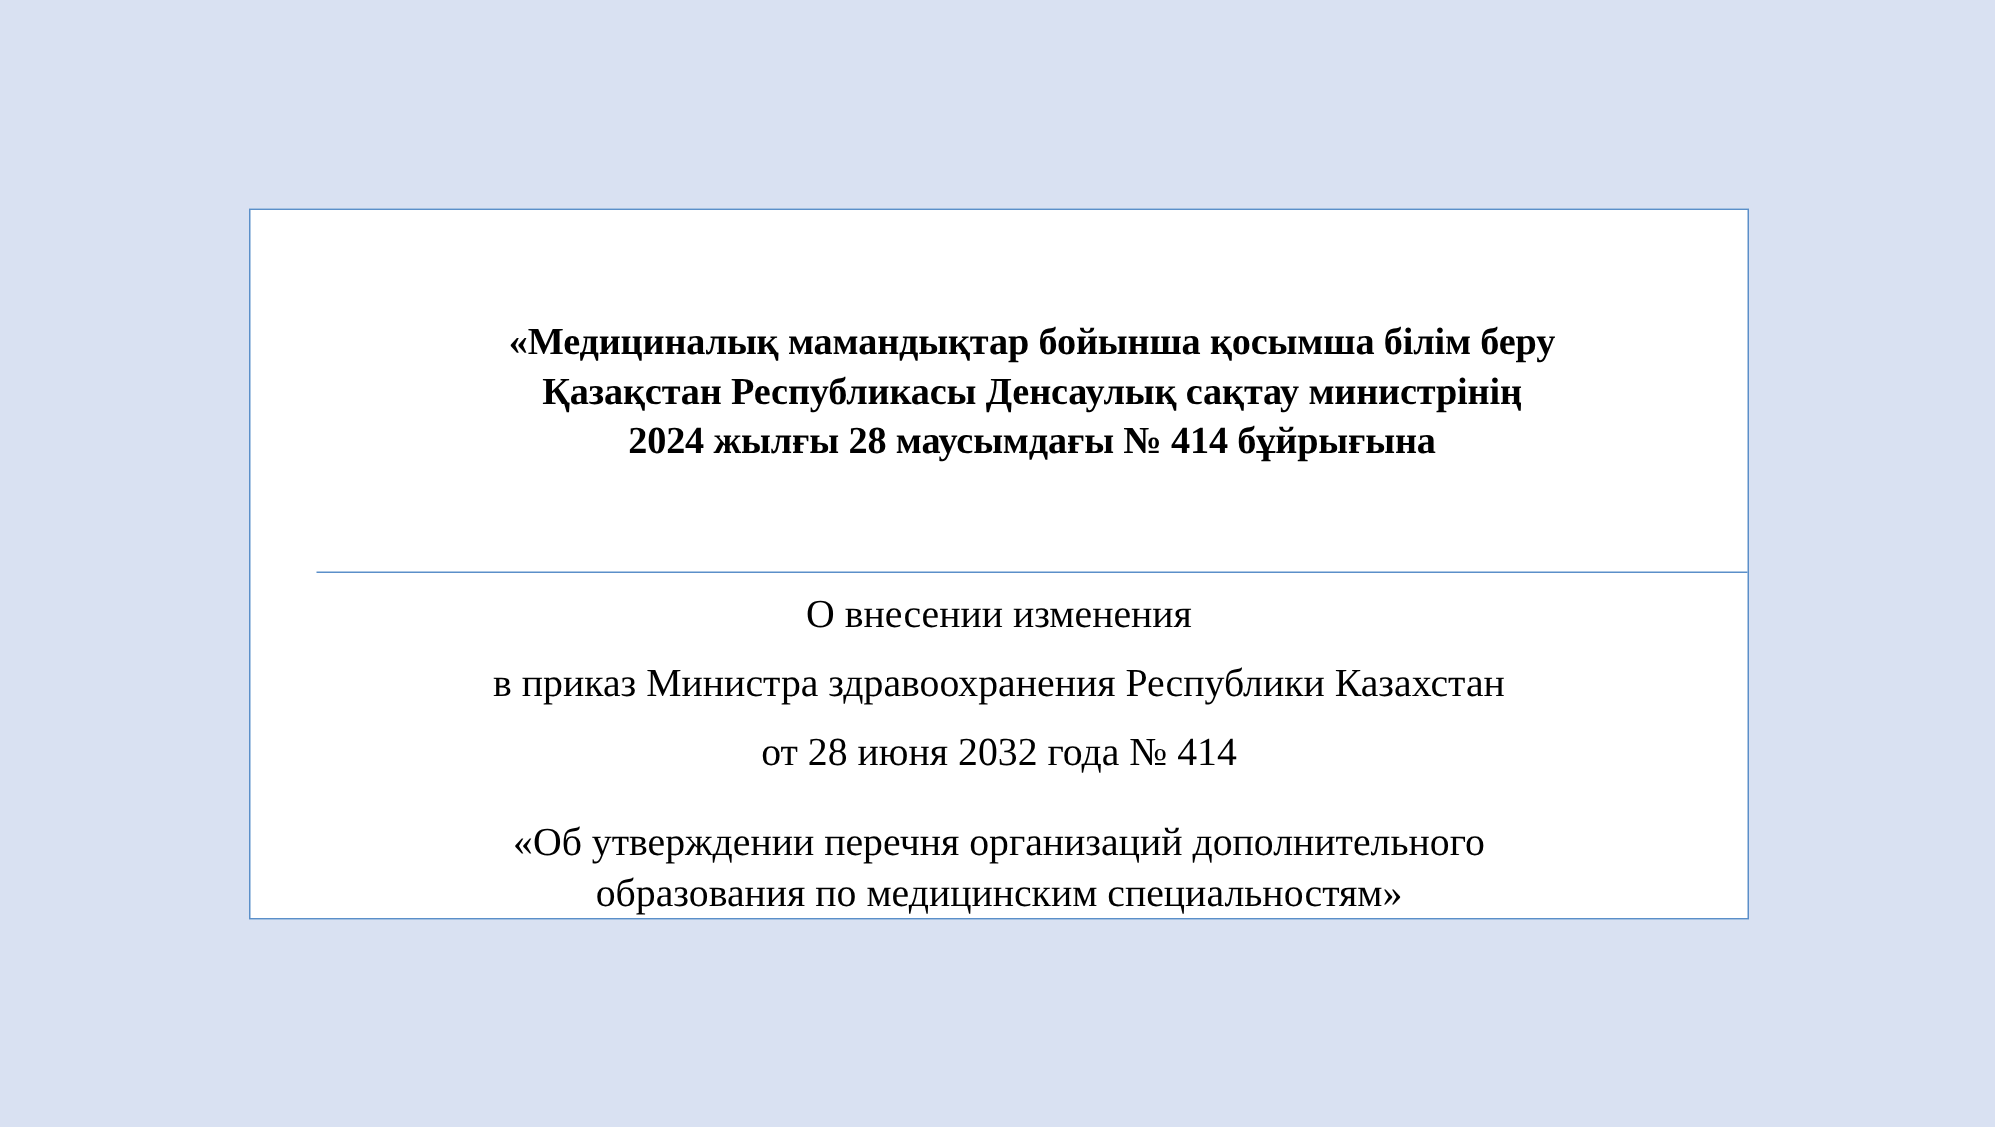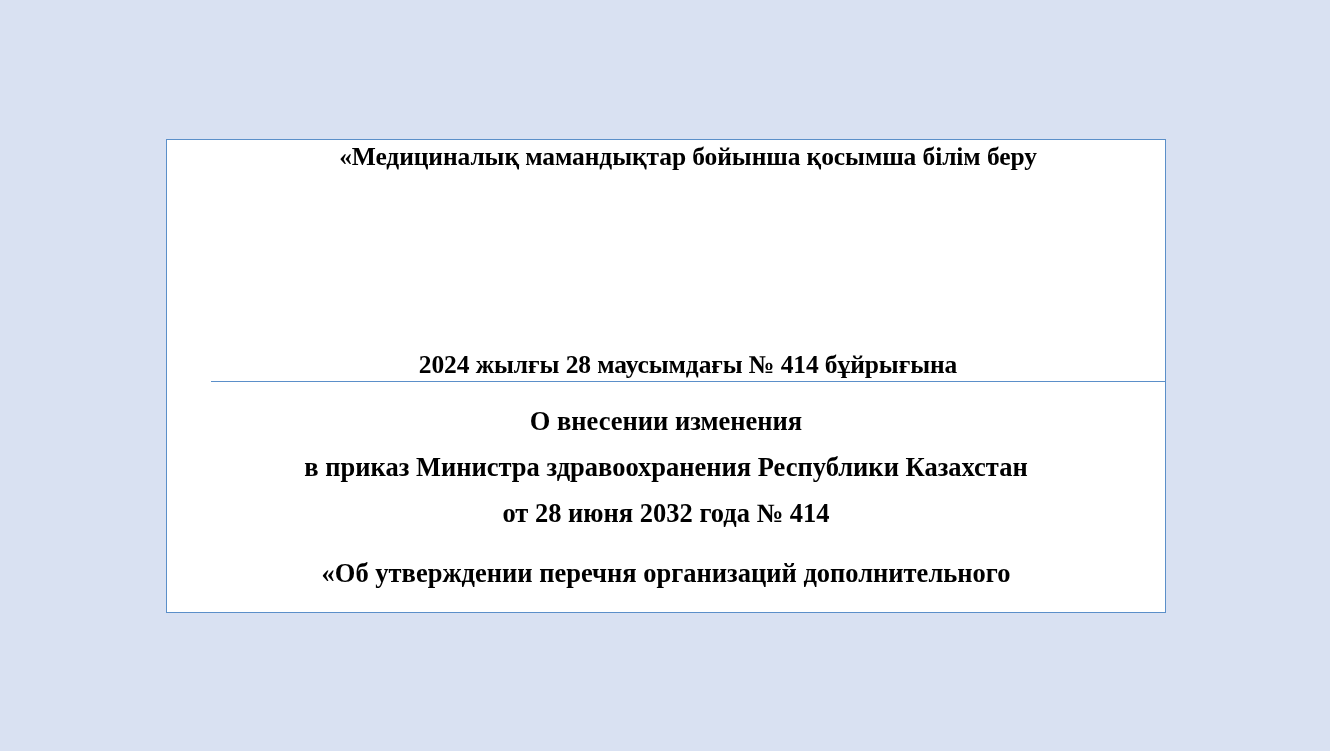--- a/index.html
+++ b/index.html
@@ -37,21 +37,21 @@
   }
 
   
   #kazakh-block {
     box-sizing: border-box;
     height: 242px;
     flex: 0 0 242px;
     border-bottom: 1.5px solid #5b8fc9;
     display: flex;
     flex-direction: column;
-    justify-content: space-between;
+    justify-content: center;
     align-items: center;
     padding: 0 24px;
     margin-left: 44px;
   }
 
   .kz-line {
     display: block;
     width: 100%;
     text-align: center;
     font-weight: bold;
@@ -70,21 +70,21 @@
     flex-direction: column;
     justify-content: center;
     align-items: center;
     padding: 4px 14px 10px 14px;
   }
 
   .ru-line {
     display: block;
     width: 100%;
     text-align: center;
-    font-weight: bold;
+    font-weight: normal;
     font-size: 26.5px;
     color: #000000;
     white-space: nowrap;
   }
 
   .ru-spaced {
     line-height: 46px;
   }
 
   .ru-tight {
@@ -97,25 +97,27 @@
 </style>
 </head>
 <body>
 
 <div id="slide">
 
   <div id="content-card">
 
     <div id="kazakh-block">
       <span class="kz-line">«Медициналық мамандықтар бойынша қосымша білім беру</span>
+      <span class="kz-line">Қазақстан Республикасы Денсаулық сақтау министрінің</span>
       <span class="kz-line">2024 жылғы 28 маусымдағы № 414 бұйрығына</span>
     </div>
 
     <div id="russian-block">
       <span class="ru-line ru-spaced">О внесении изменения</span>
       <span class="ru-line ru-spaced">в приказ Министра здравоохранения Республики Казахстан</span>
       <span class="ru-line ru-spaced">от 28 июня 2032 года № 414</span>
       <span class="ru-line ru-tight ru-gap-top">«Об утверждении перечня организаций дополнительного</span>
+      <span class="ru-line ru-tight">образования по медицинским специальностям»</span>
     </div>
 
   </div>
 
 </div>
 
 </body></html>

